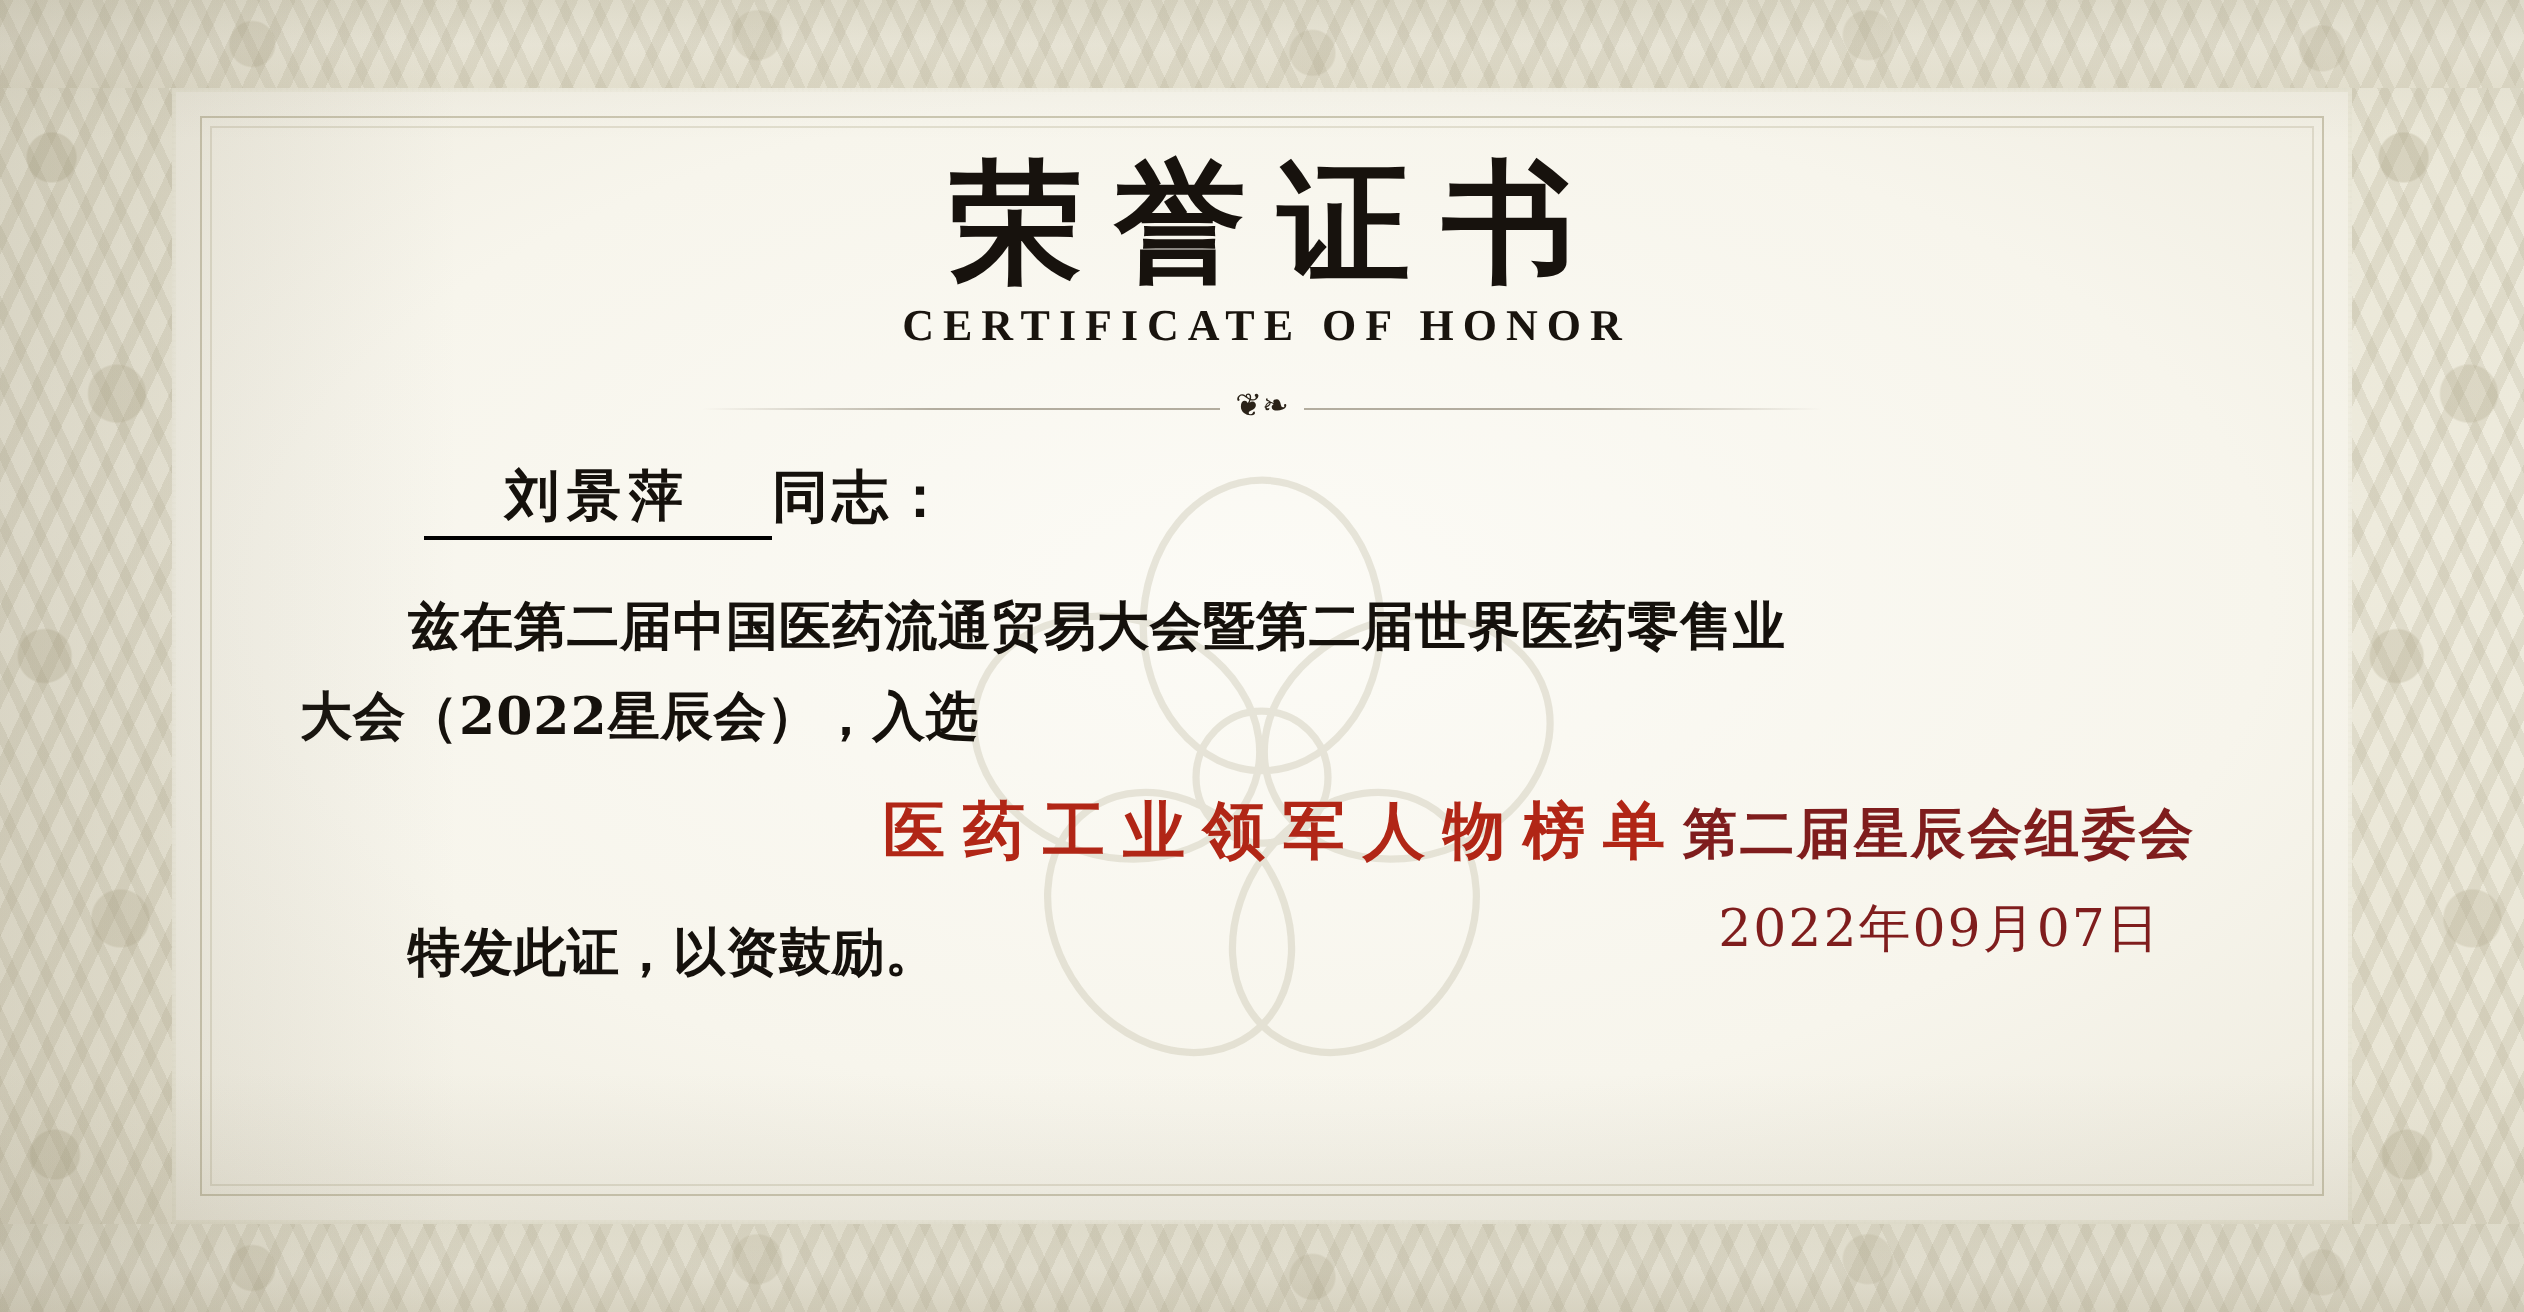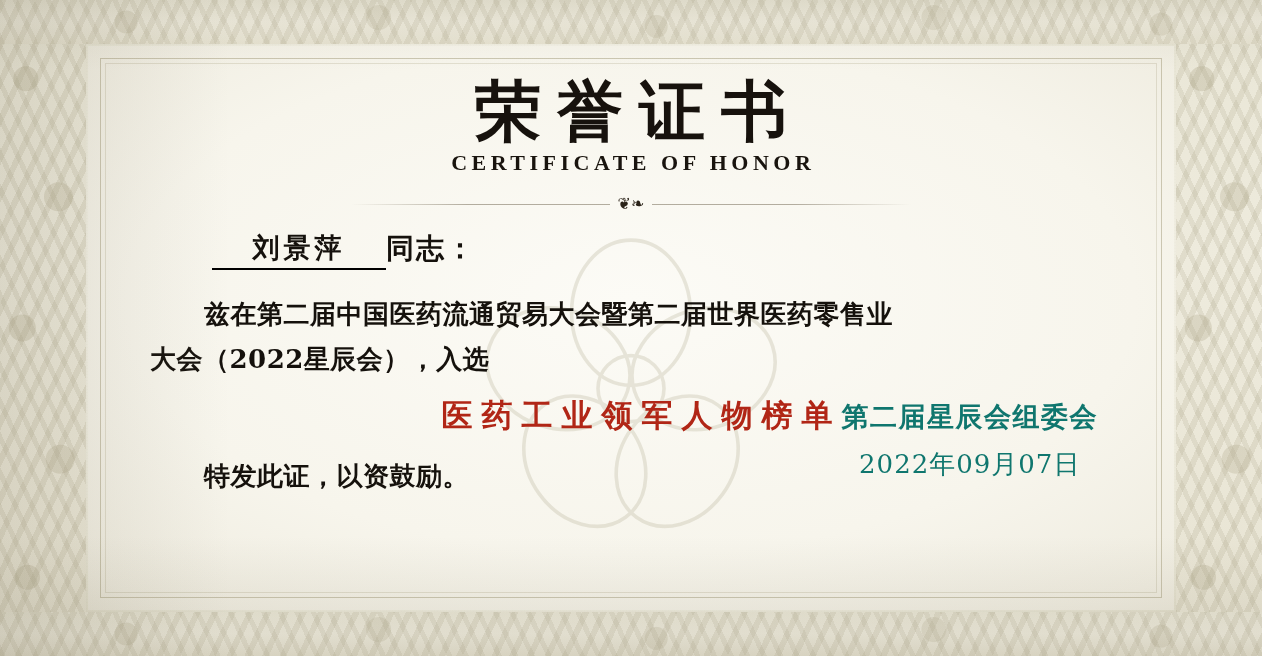--- a/index.html
+++ b/index.html
@@ -218,21 +218,21 @@
     letter-spacing: .5px;
     color: #15110c;
   }
   .closing .indent { display: inline-block; width: 54px; }
 
   .signature {
     position: absolute;
     right: 26px;
     bottom: 12px;
     text-align: center;
-    color: #0f766e;
+    color: #7f1d1d;
   }
   .sig-org {
     font-family: "DejaVu Serif", "Liberation Serif", serif;
     font-weight: 700;
     font-size: 27px;
     letter-spacing: 1.5px;
     margin-bottom: 12px;
   }
   .sig-date {
     font-family: "DejaVu Serif", "Liberation Serif", serif;

